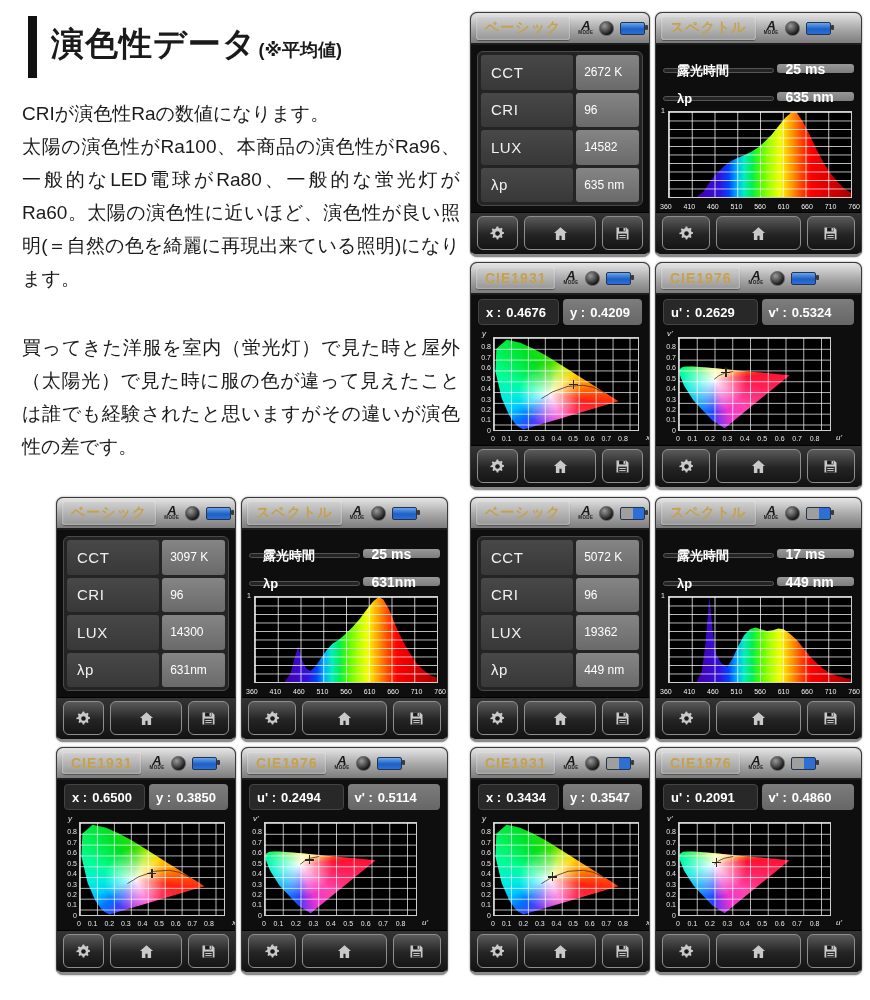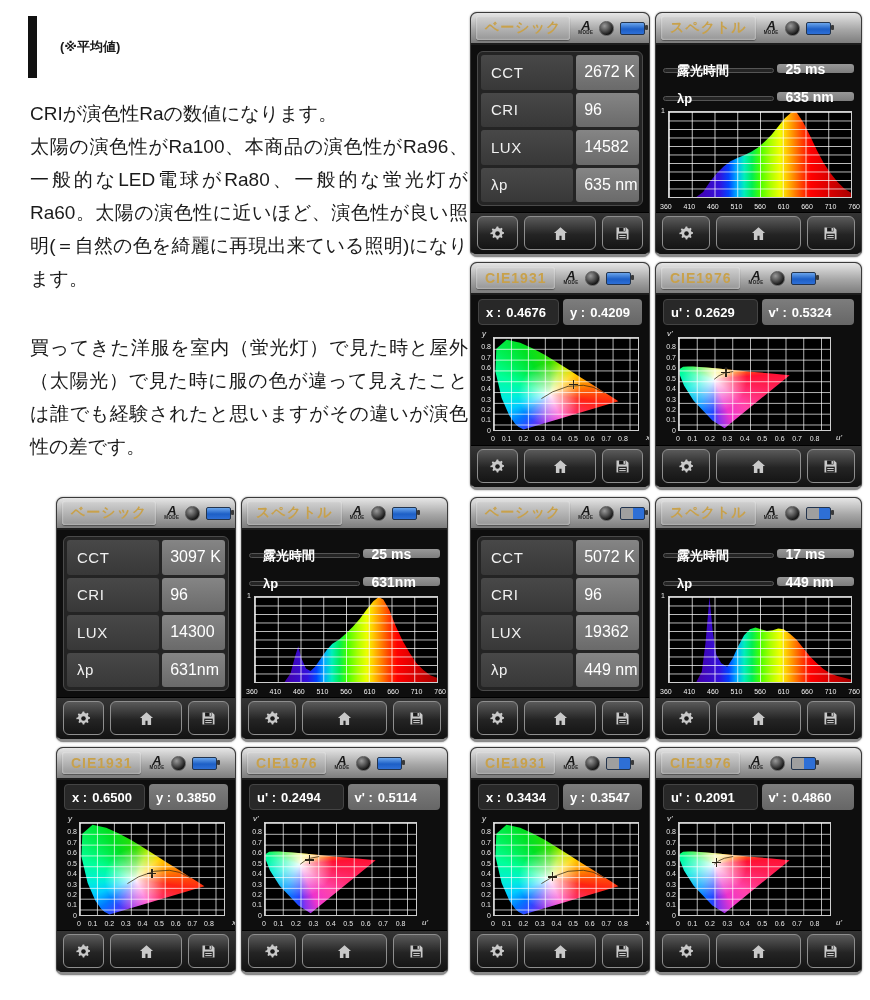--- a/index.html
+++ b/index.html
@@ -4,22 +4,22 @@
 <style>
   html,body{margin:0;padding:0;}
   body{
     width:870px;height:1000px;position:relative;background:#fff;overflow:hidden;
     font-family:"Liberation Sans","DejaVu Sans",sans-serif;color:#1a1a1a;
   }
   
   .title-block{position:absolute;left:28px;top:16px;display:flex;align-items:flex-start;}
   .title-bar{width:9px;height:62px;background:#111;margin-right:14px;}
   .title-block h1{margin:6px 0 0;font-size:33px;font-weight:bold;letter-spacing:1px;display:inline;}
-  .title-note{font-size:13px;font-weight:bold;margin-top:22px;margin-left:9px;}
-  .para{position:absolute;left:30px;width:438px;font-size:19px;line-height:1.74;
+  .title-note{font-size:18px;font-weight:bold;margin-top:22px;margin-left:2px;}
+  .para{position:absolute;left:22px;width:438px;font-size:19px;line-height:1.74;
         white-space:pre-line;text-align:justify;}
   .p1{top:78px;}
   .p2{top:312px;}
 
   
   .mset{position:absolute;width:428px;height:478px;display:grid;
         grid-template-columns:180px 207px;grid-template-rows:245px 228px;gap:5px;}
   .pos-a{left:470px;top:12px;}
   .pos-b{left:56px;top:497px;}
   .pos-c{left:470px;top:497px;}
@@ -47,21 +47,21 @@
   .bat-low{background:linear-gradient(90deg,#9f9f9f 0 52%,#2e6fd6 52%);}
 
   .body{flex:1;display:flex;flex-direction:column;background:#0e0e0e;position:relative;}
 
   
   .btable{flex:1;margin:6px;display:flex;flex-direction:column;gap:3px;padding:3px;
           background:#242424;border:1px solid #4a4a4a;border-radius:6px;}
   .brow{flex:1;display:flex;gap:3px;border-radius:10px;}
   .blabel{width:52%;background:linear-gradient(#484848,#383838);color:#f1f1f1;font-size:15px;
           letter-spacing:.5px;display:flex;align-items:center;padding-left:10px;border-radius:3px;}
-  .bval{flex:1;background:linear-gradient(#858585,#6a6a6a);color:#fff;font-size:16px;
+  .bval{flex:1;background:linear-gradient(#858585,#6a6a6a);color:#fff;font-size:12px;
         display:flex;align-items:center;padding-left:8px;border-radius:3px;}
 
   
   .srow{display:flex;gap:3px;height:25px;margin:3px 7px 0;}
   .slabel{width:50%;background:#242424;border:1px solid #555;border-radius:3px;color:#fff;
           font-weight:bold;font-size:13px;display:flex;align-items:center;padding-left:13px;margin-top:20px;}
   .sval{flex:1;background:linear-gradient(#989898,#7d7d7d);border-radius:3px;color:#fff;
         font-size:14px;font-weight:bold;display:flex;align-items:center;padding-left:9px;margin-top:16px;}
   .spec-area{flex:1;position:relative;margin:10px 9px 14px 12px;}
   .spec-plot{position:absolute;inset:0;background:#000;border:1px solid #cfcfcf;}
@@ -151,20 +151,21 @@
       <rect x="13.4" y="4.3" width="2.2" height="4" fill="#c9c9c9"></rect>
       <rect x="6" y="12.2" width="12" height="8.3" fill="#1b1b1b"></rect>
       <rect x="7.4" y="14" width="9.2" height="1.6" fill="#c9c9c9"></rect>
       <rect x="7.4" y="17" width="9.2" height="1.6" fill="#c9c9c9"></rect>
     </symbol>
   </defs>
 </svg>
 
 <header class="title-block">
   <span class="title-bar"></span>
+  <h1>演色性データ</h1>
   <span class="title-note">(※平均値)</span>
 </header>
 <p class="para p1">CRIが演色性Raの数値になります。
 太陽の演色性がRa100、本商品の演色性がRa96、一般的なLED電球がRa80、一般的な蛍光灯がRa60。太陽の演色性に近いほど、演色性が良い照明(＝自然の色を綺麗に再現出来ている照明)になります。</p>
 <p class="para p2">買ってきた洋服を室内（蛍光灯）で見た時と屋外（太陽光）で見た時に服の色が違って見えたことは誰でも経験されたと思いますがその違いが演色性の差です。</p>
 
 <div class="mset pos-a">
 
   <div class="screen">
     <div class="topbar">

